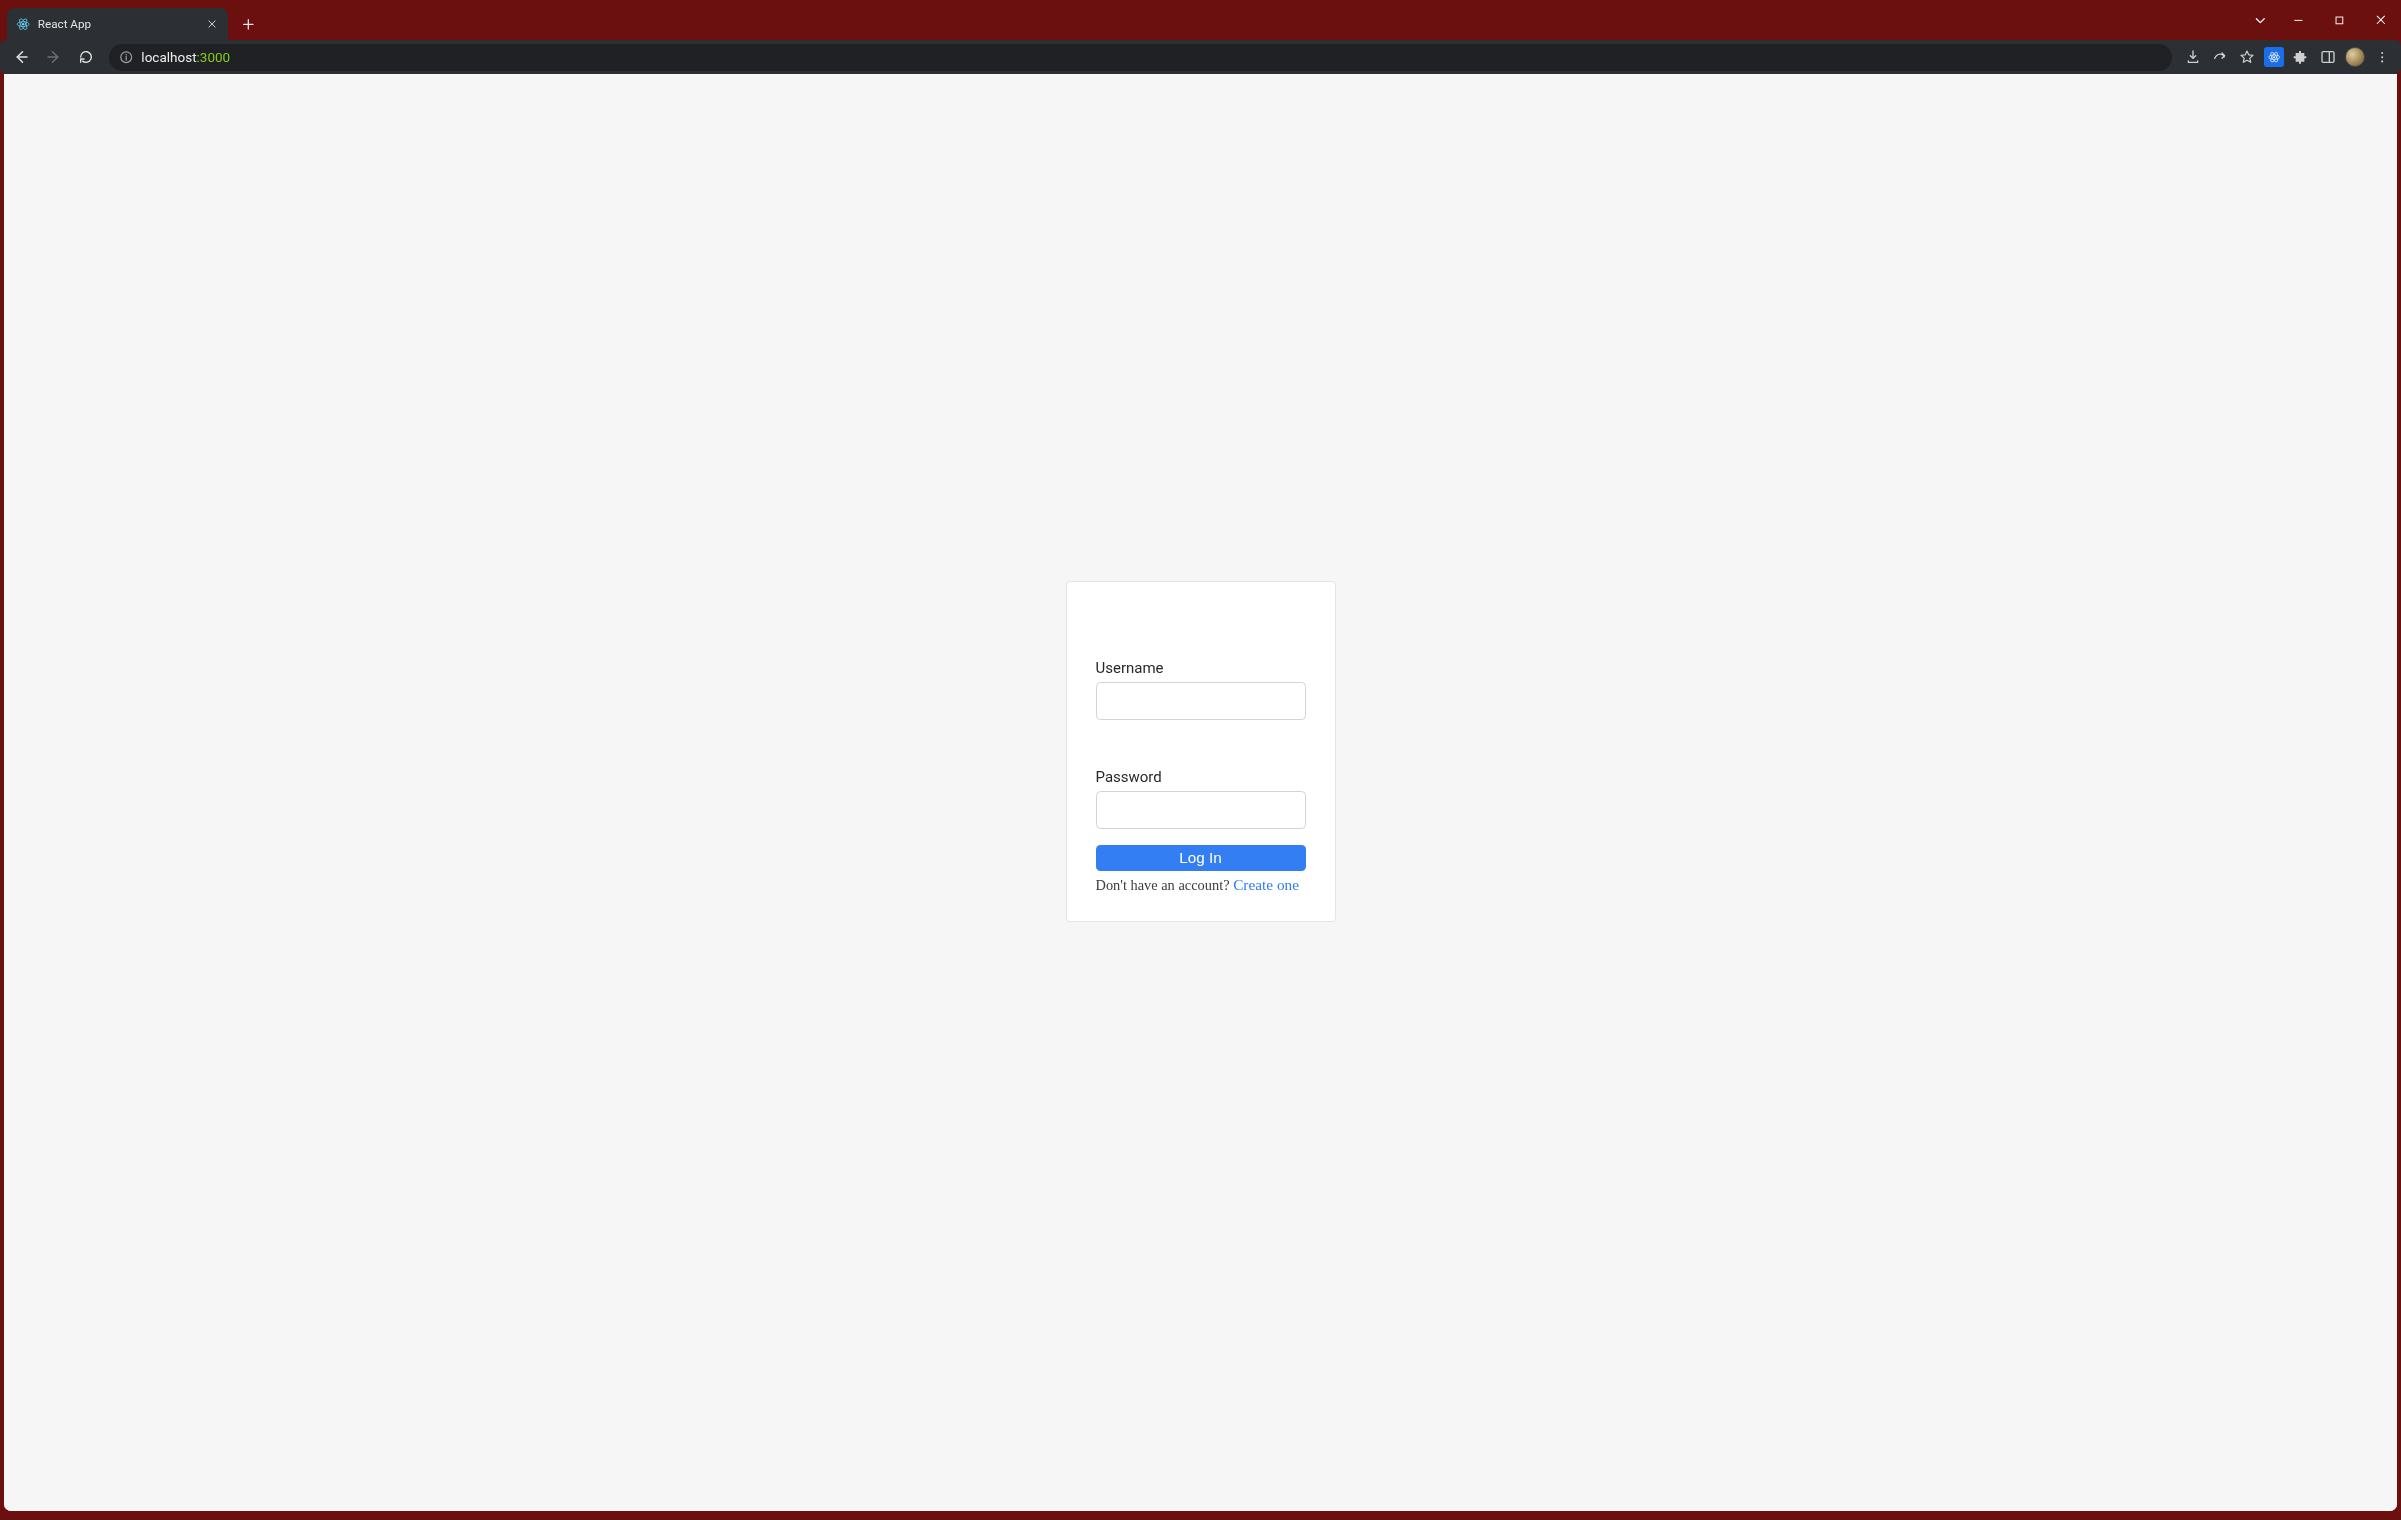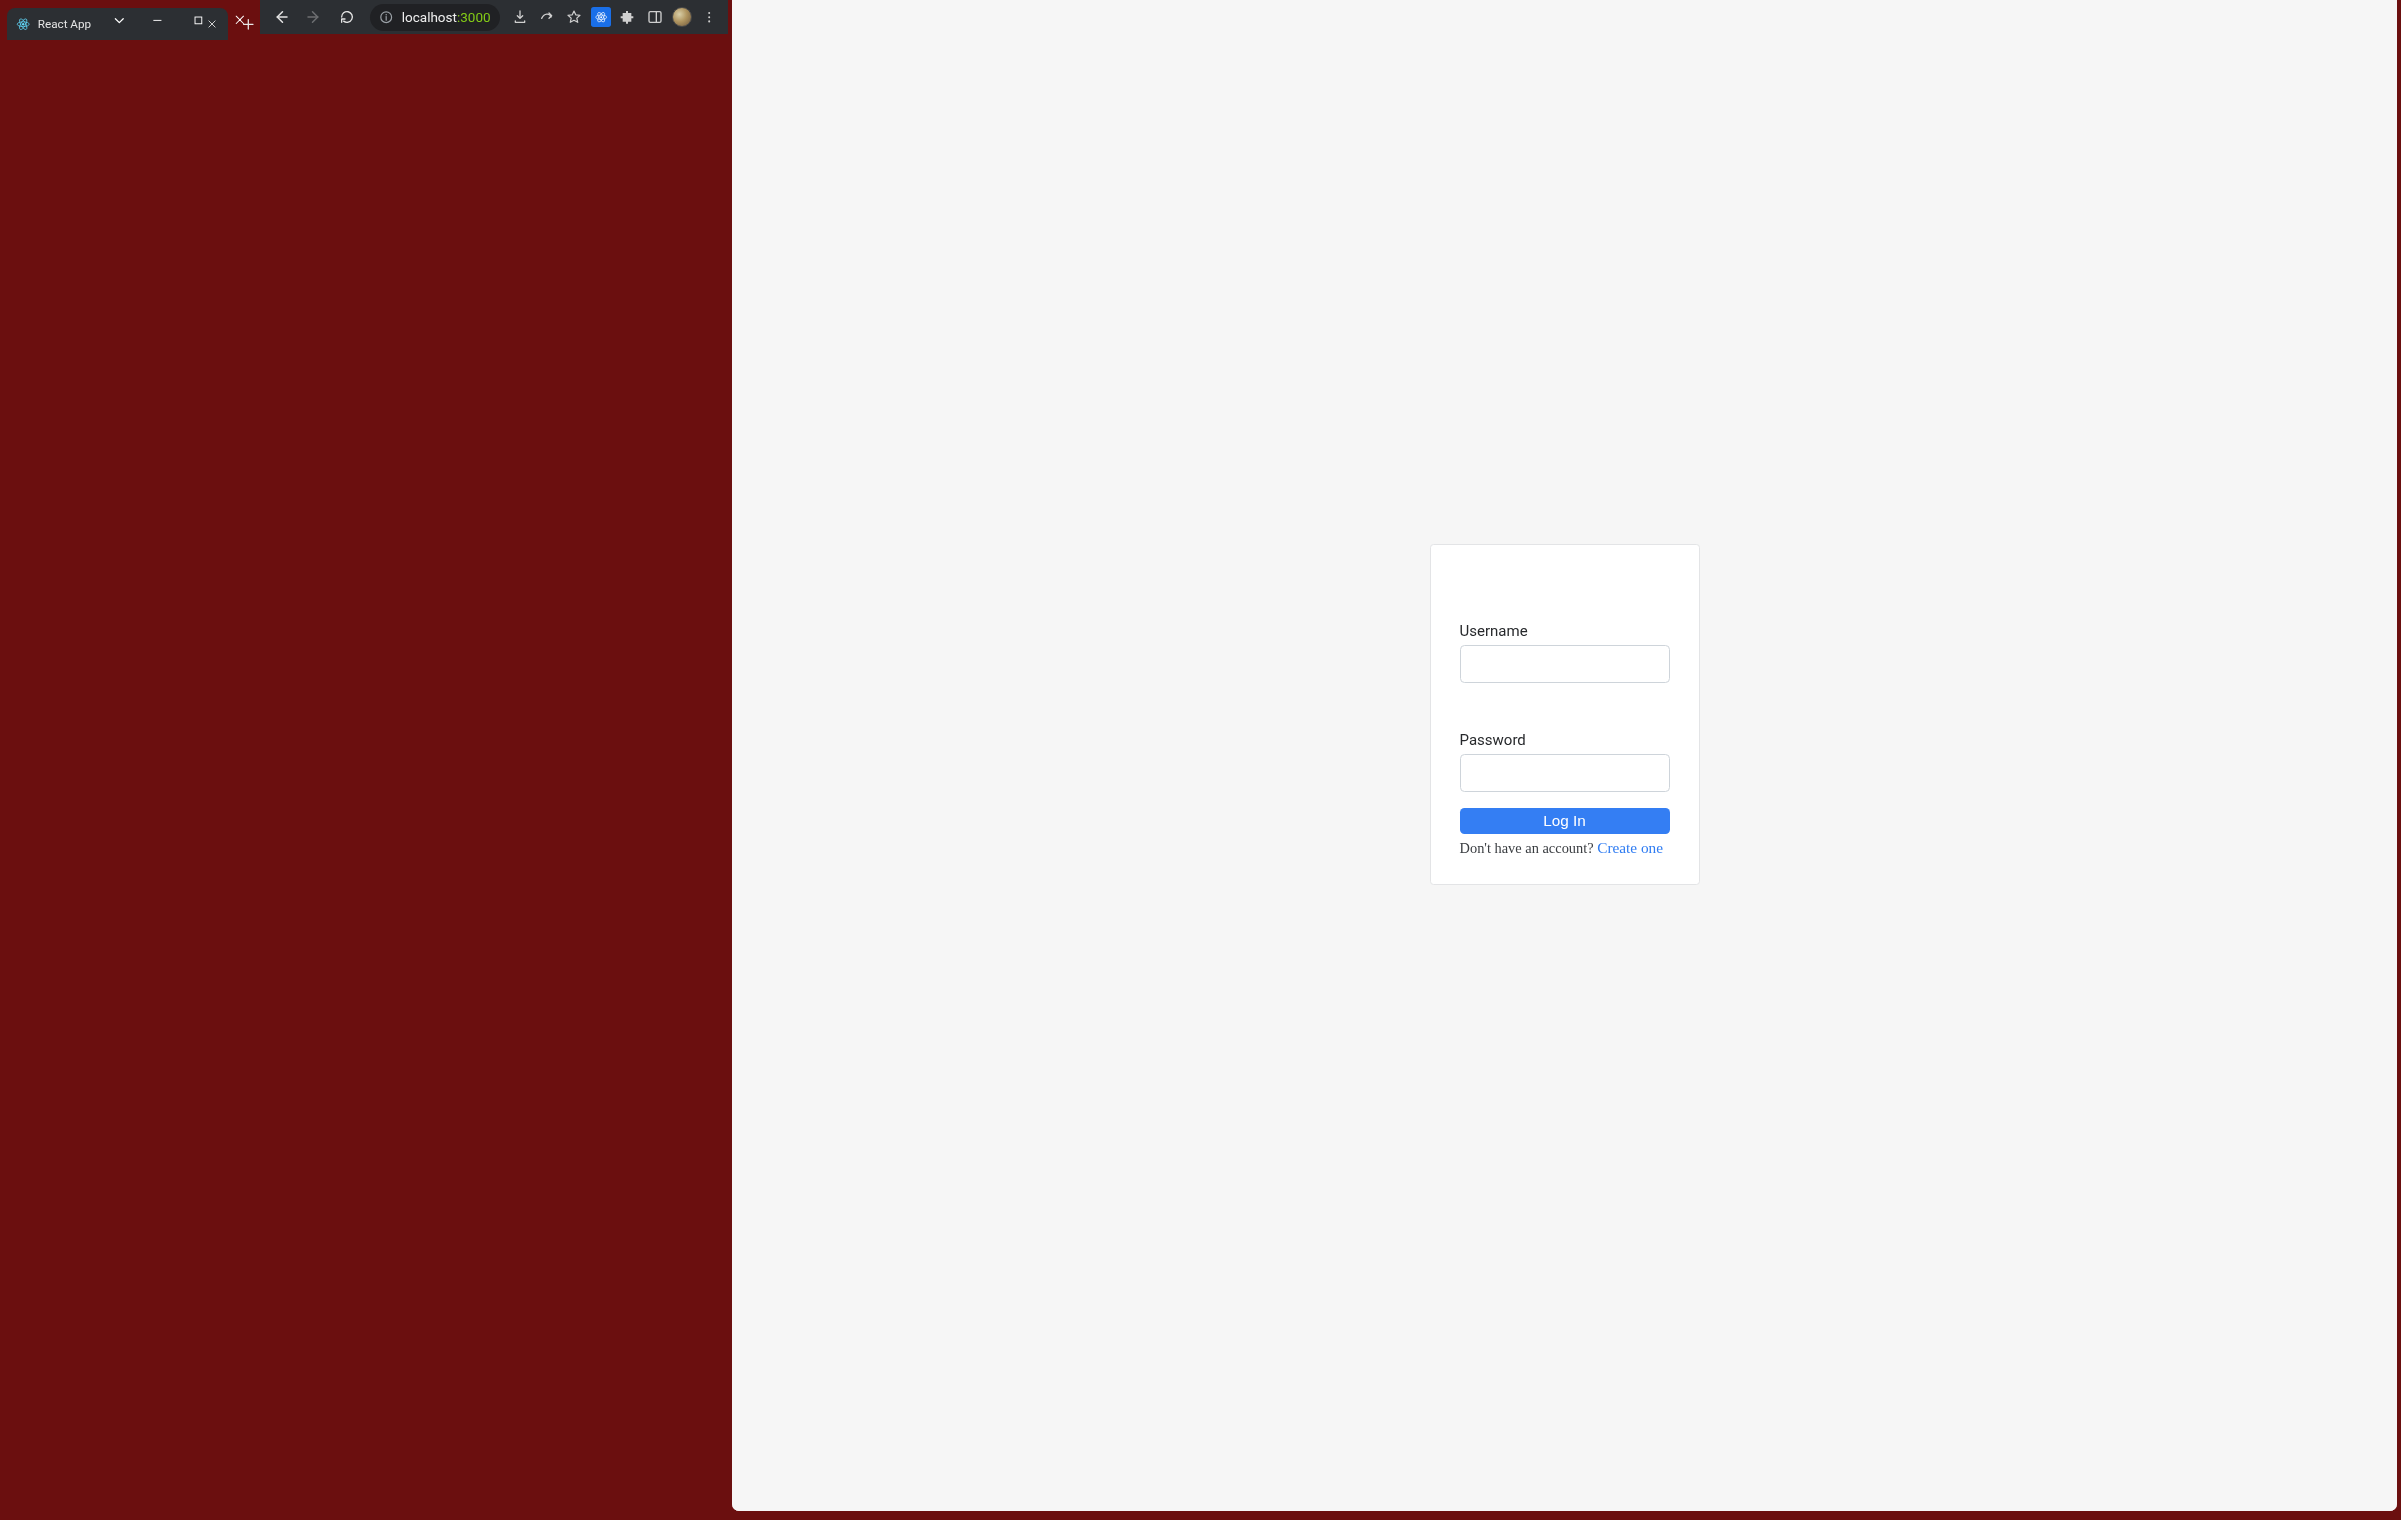--- a/index.html
+++ b/index.html
@@ -8,21 +8,21 @@
     font-family: "Segoe UI", -apple-system, BlinkMacSystemFont, Roboto, Helvetica, Arial, sans-serif;
     background: #6b0f0f;
     overflow: hidden;
   }
 
   
   .window {
     position: absolute;
     inset: 0;
     display: flex;
-    flex-direction: row;
+    flex-direction: column;
     background: #6b0f0f;
   }
 
   
   .titlebar {
     height: 40px;
     display: flex;
     align-items: flex-end;
     background: #6b0f0f;
     position: relative;
@@ -65,20 +65,21 @@
   .win-controls .chev { width:36px; }
 
   
   .toolbar {
     height: 34px;
     background: #2c2f33;
     display:flex;
     align-items:center;
     padding: 0 5.4px;
     gap:1.8px;
+    border-radius:6px;
   }
   .tb-btn {
     width:31px; height:27px;
     display:flex; align-items:center; justify-content:center;
     color:#cfcfcf; border-radius:50%;
   }
   .tb-btn.disabled { color:#6d6f72; }
   .omnibox {
     flex:1;
     height:27px;

